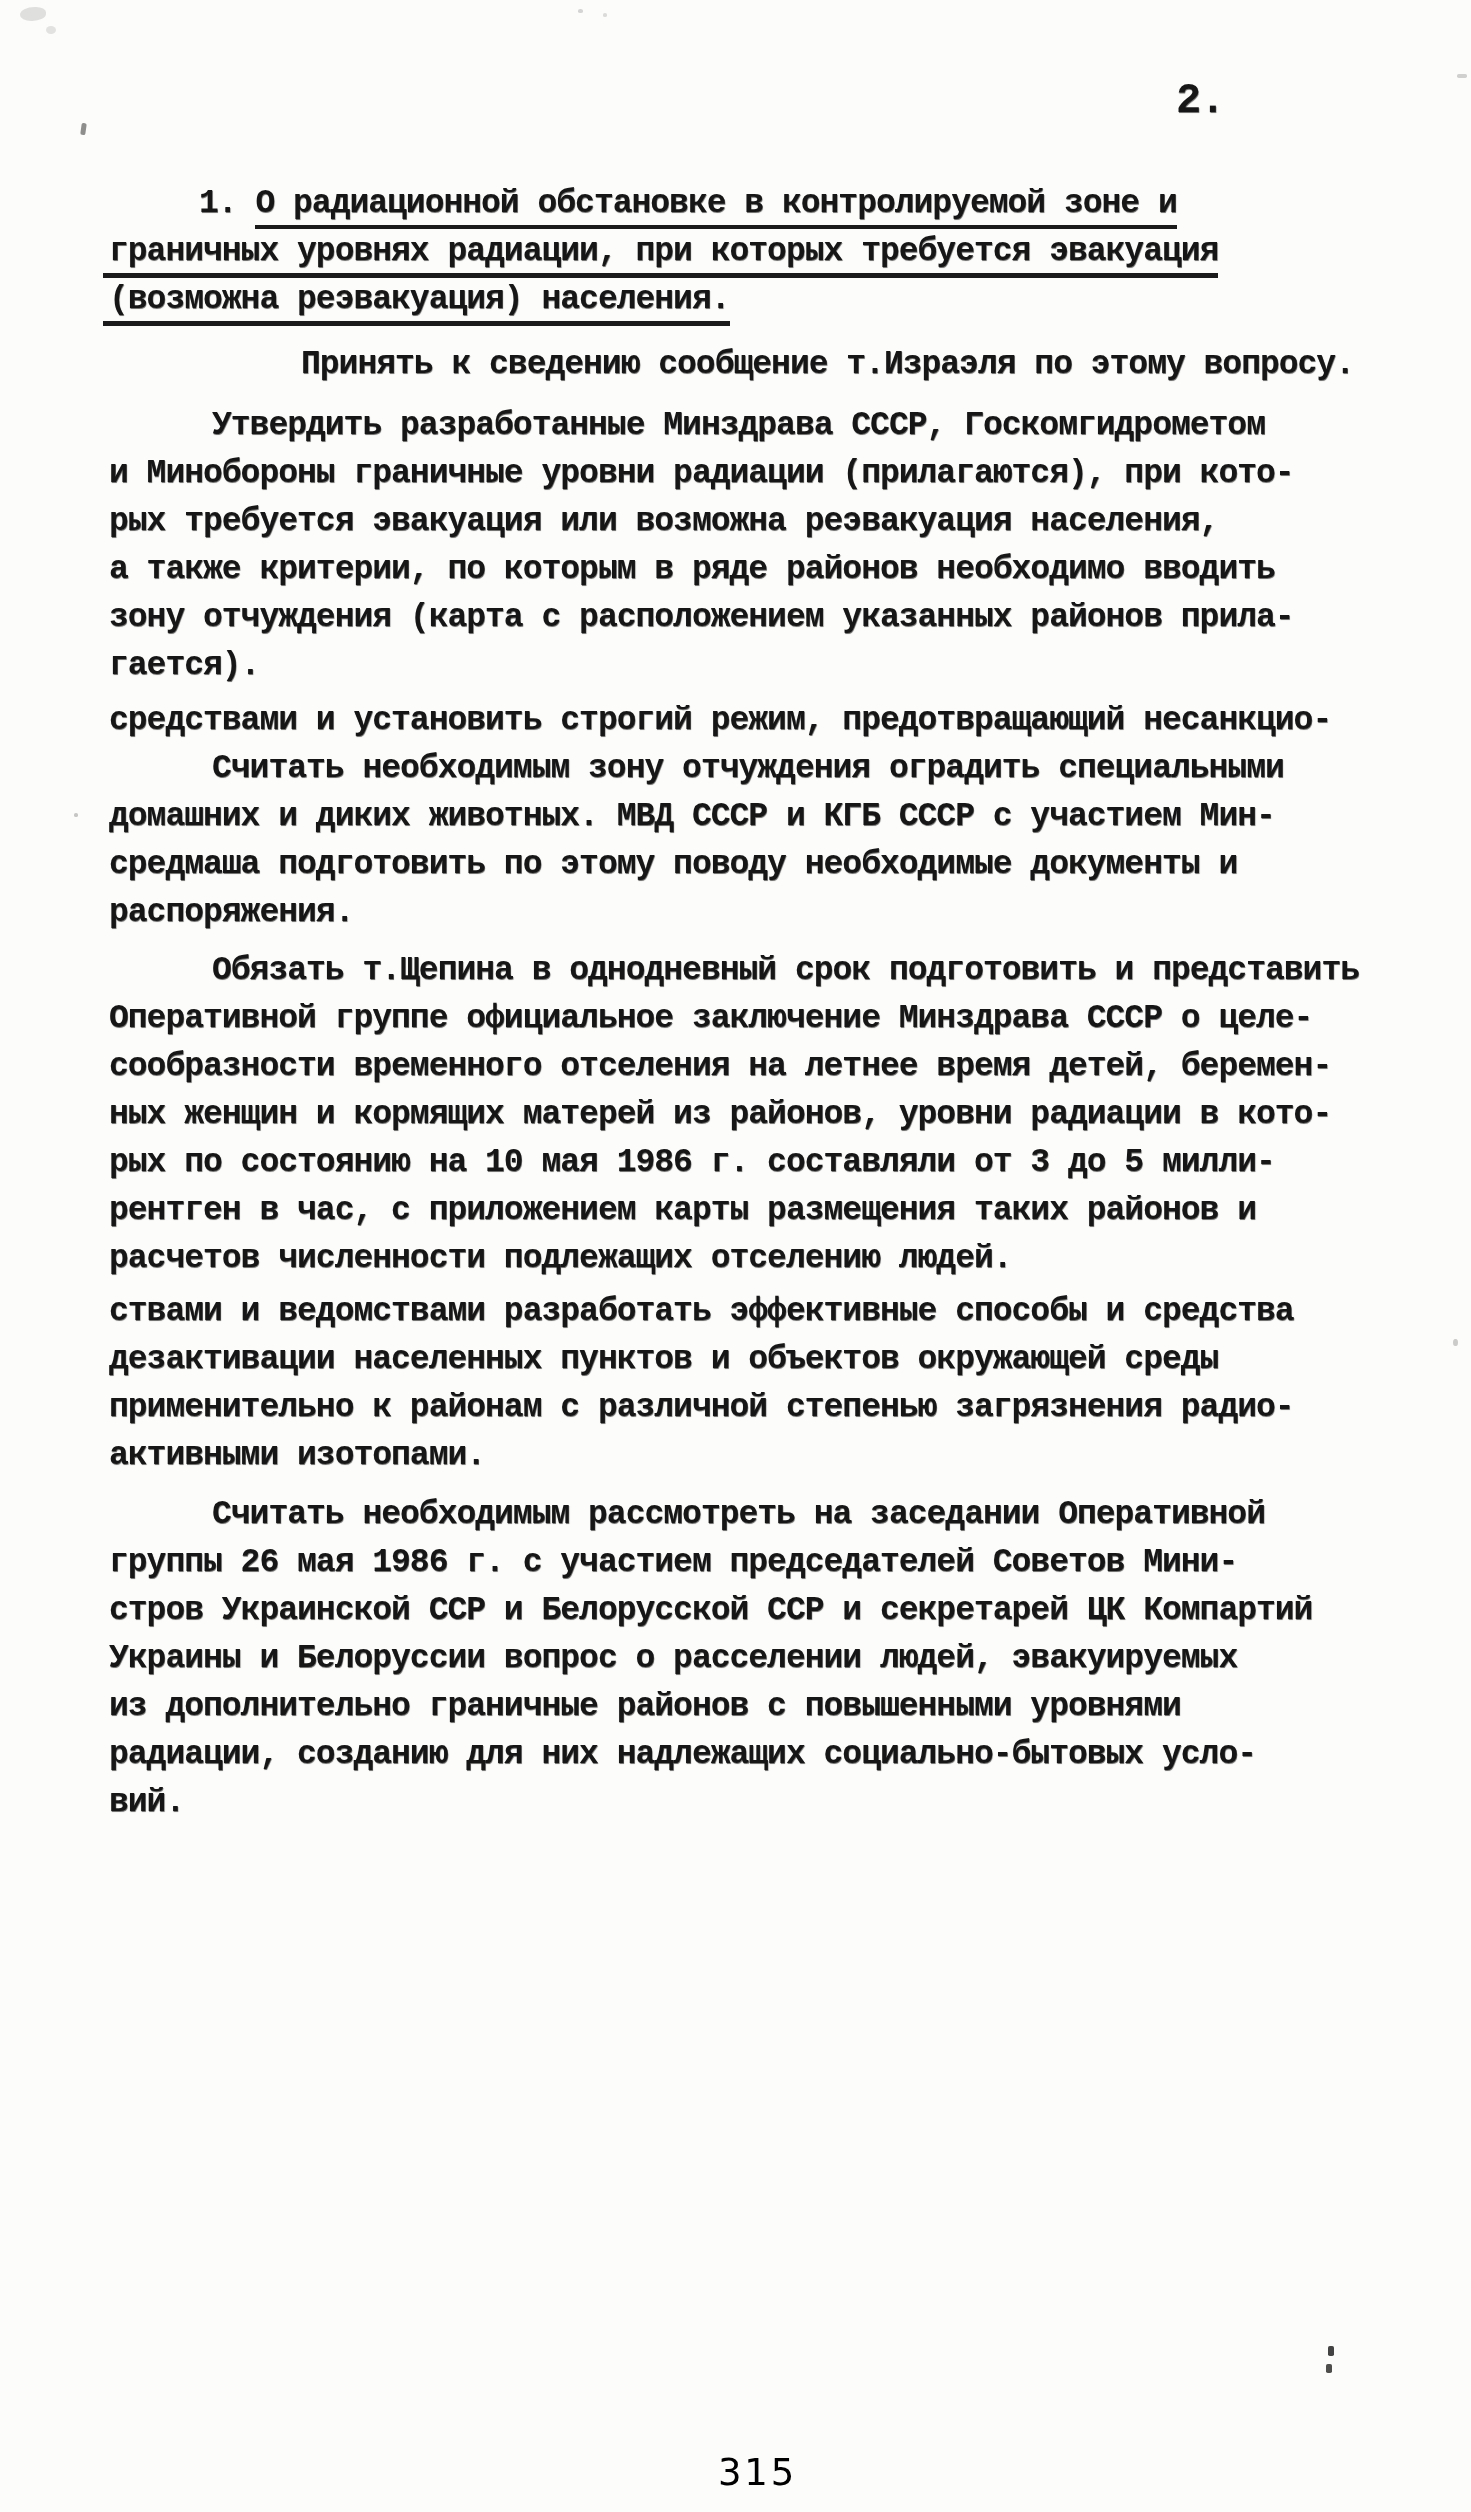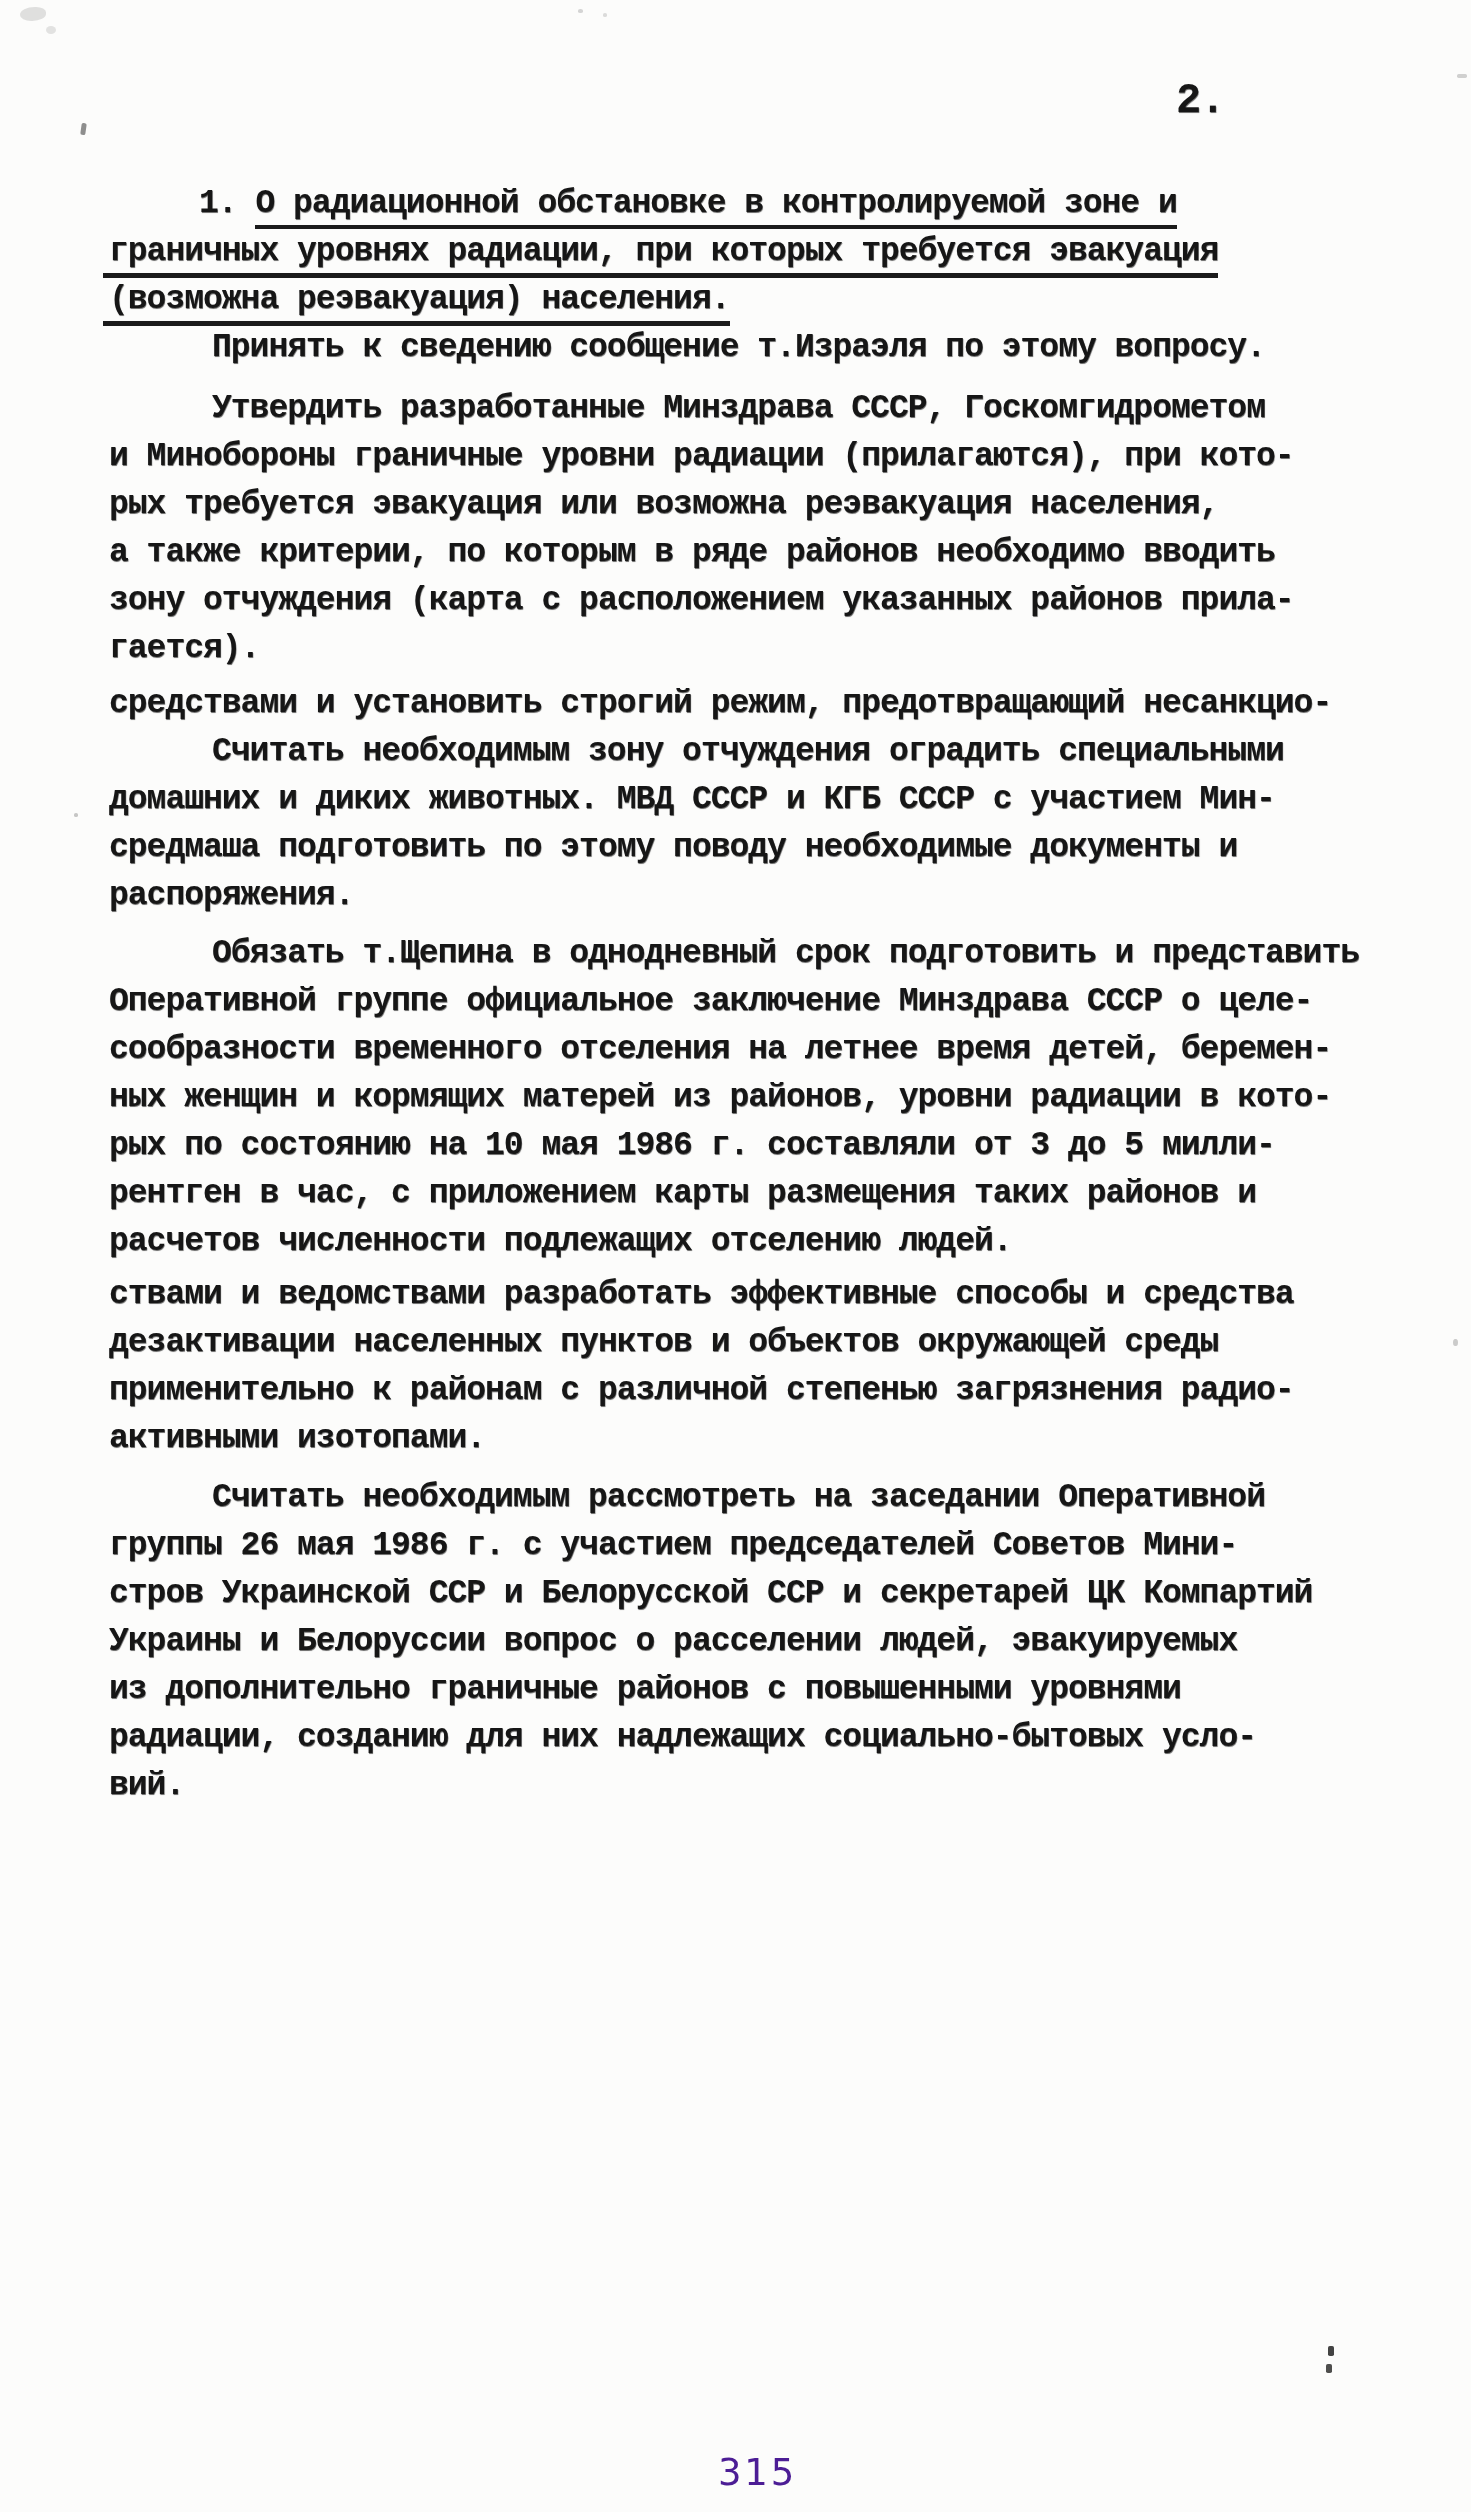--- a/index.html
+++ b/index.html
@@ -14,35 +14,35 @@
     text-shadow:0.5px 0.6px 0.7px rgba(12,12,12,0.6);
   }
   .h-line{white-space:pre;}
   .h-line .underlined{border-bottom:4.6px solid #1b1b1b;padding-bottom:3px;}
   .h-line:nth-child(1){text-indent:90px;}
   .h-line:nth-child(2) .underlined,
   .h-line:nth-child(3) .underlined{border-bottom-width:5.5px;padding-left:6.4px;margin-left:-6.4px;}
   .para{margin:0;}
   .para .line{white-space:pre;}
   .para .line.first{text-indent:103px;}
-  .para:nth-child(1){margin-top:0;}
+  .para:nth-child(1){margin-top:17px;text-align:center;}
   .para:nth-child(2){margin-top:13px;}
   .para:nth-child(3){margin-top:7.4px;}
   .para:nth-child(4){margin-top:9.2px;}
   .para:nth-child(5){margin-top:5.5px;}
   .para:nth-child(6){margin-top:11px;}
   .corner{
     position:absolute;left:1176px;top:77px;
     font-size:42px;font-weight:700;letter-spacing:-0.9px;
     text-shadow:0.5px 0.6px 0.7px rgba(12,12,12,0.6);
   }
   .folio{
     position:absolute;left:718px;top:2451px;
     font-family:"DejaVu Sans","Liberation Sans",sans-serif;
-    font-size:37px;font-weight:500;letter-spacing:2.8px;color:#4c1d95;
+    font-size:37px;font-weight:500;letter-spacing:2.8px;color:#000000;
   }
   .speck{position:absolute;background:#4a4a4a;border-radius:50%;}
   .sp1{left:20px;top:7.4px;width:26px;height:14px;opacity:.16;border-radius:60% 40% 55% 45%;}
   .sp2{left:46px;top:26px;width:10px;height:8.3px;opacity:.14;}
   .sp3{left:81px;top:123px;width:4.6px;height:12px;opacity:.55;border-radius:1.8px;transform:rotate(8deg);background:#333;}
   .sp4{left:578px;top:9.2px;width:4.6px;height:3.7px;opacity:.22;}
   .sp5{left:603px;top:13px;width:3.7px;height:3.7px;opacity:.18;}
   .sp6{left:1457px;top:74px;width:10px;height:3.7px;opacity:.25;border-radius:1.8px;}
   .sp7{left:1453px;top:1339px;width:4.6px;height:7.4px;opacity:.28;}
   .sp8{left:1328px;top:2346px;width:5.5px;height:10px;opacity:.85;border-radius:1.8px;background:#222;}

